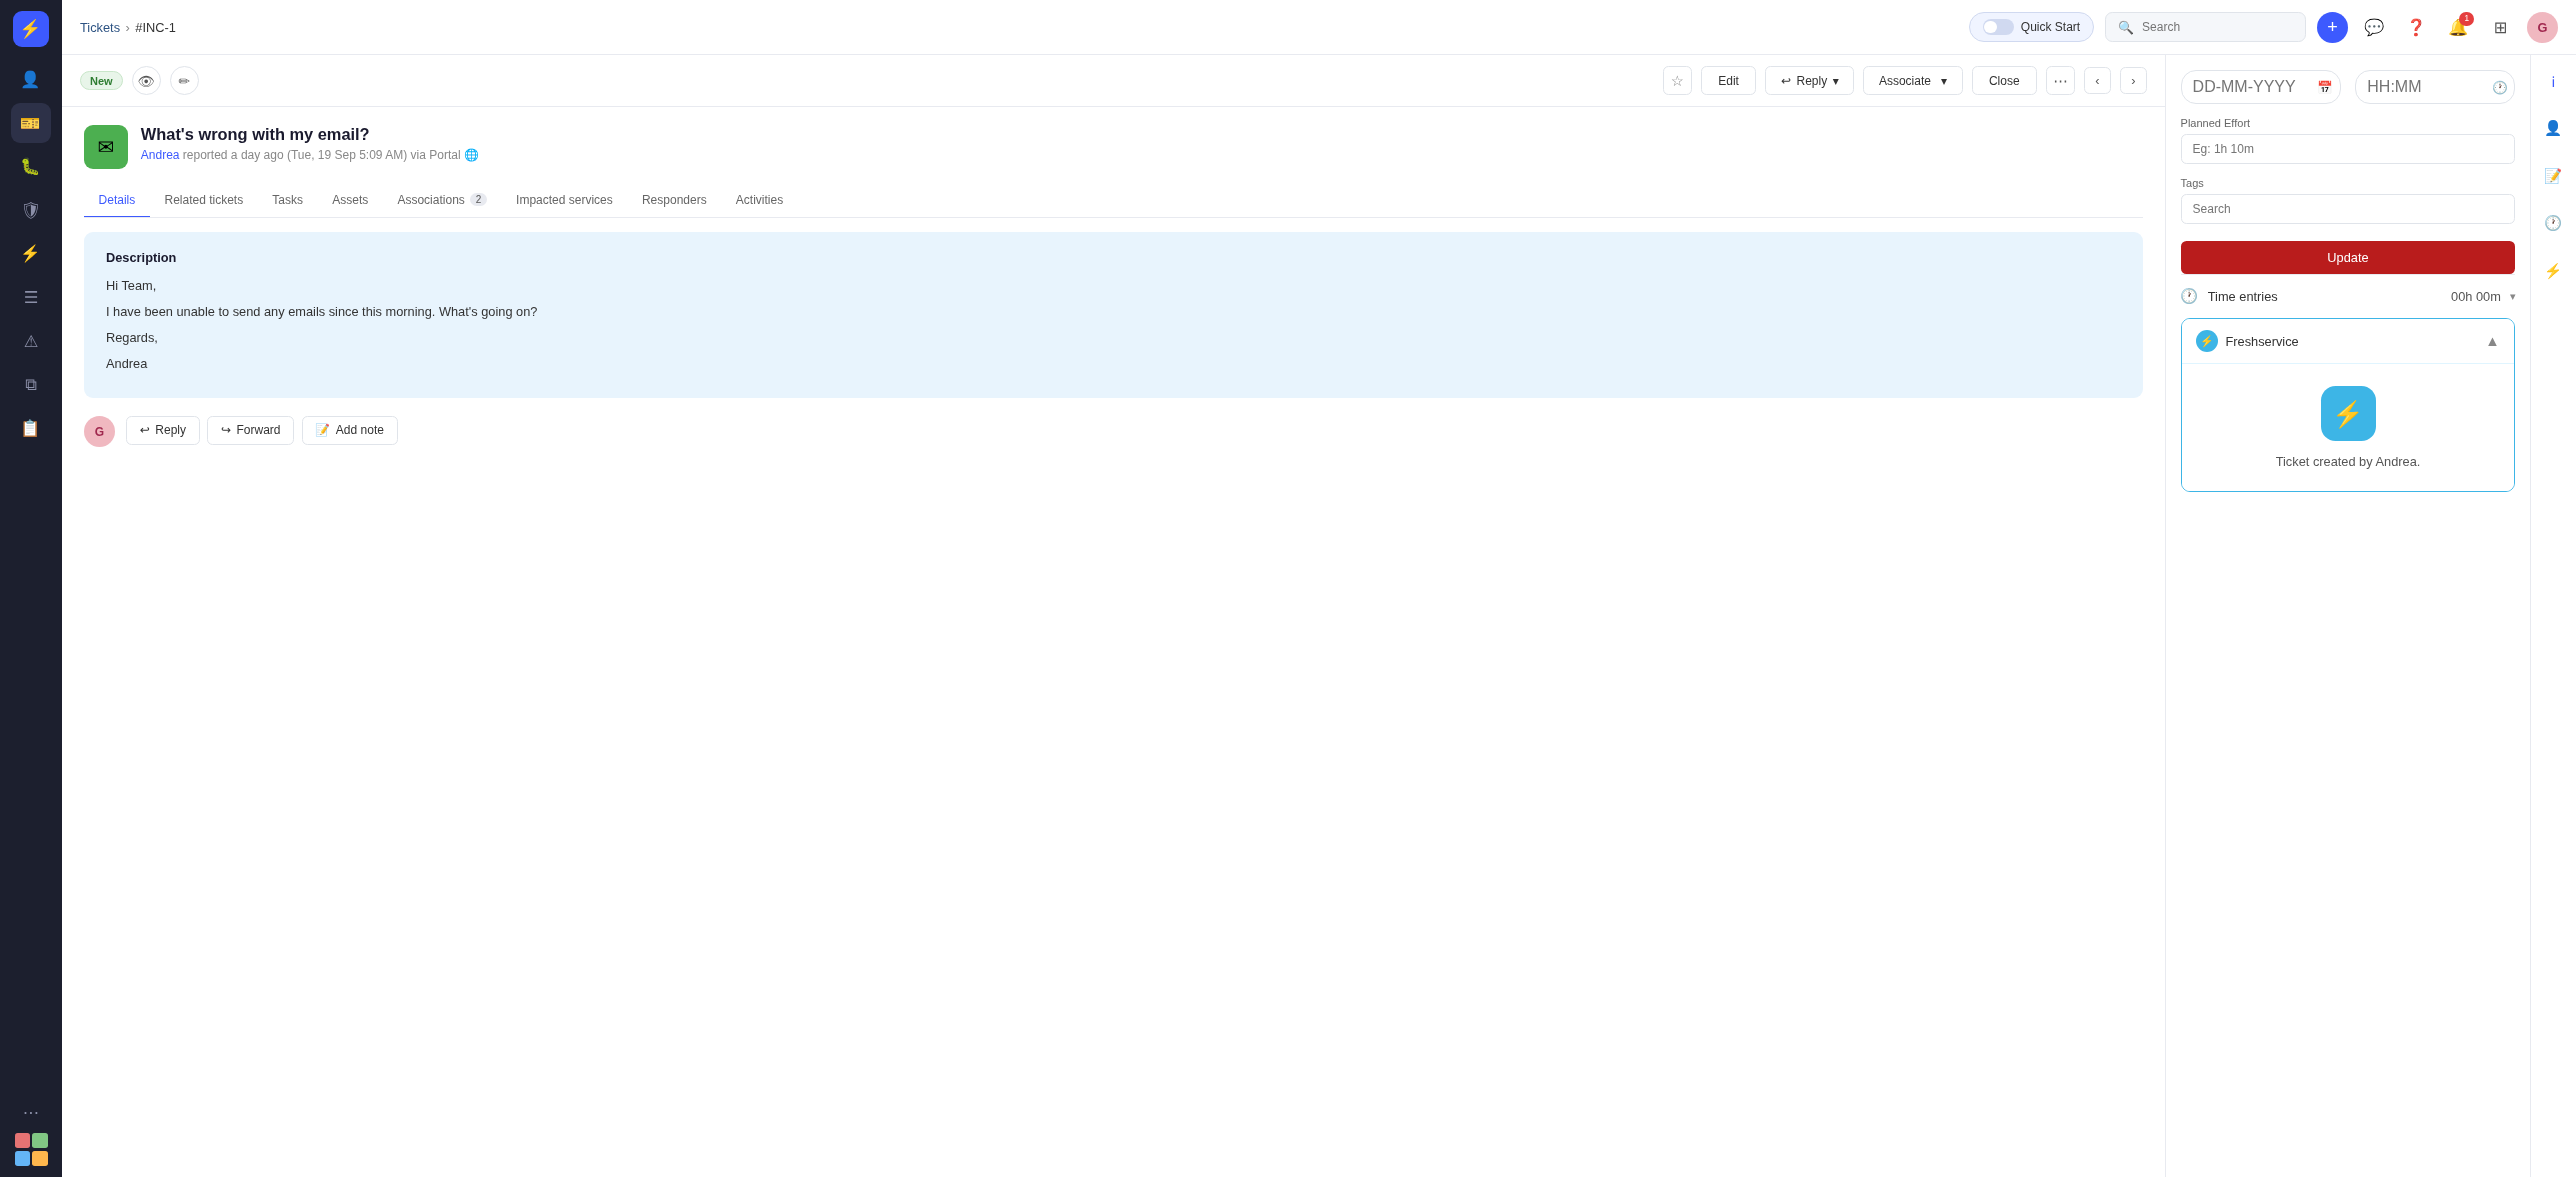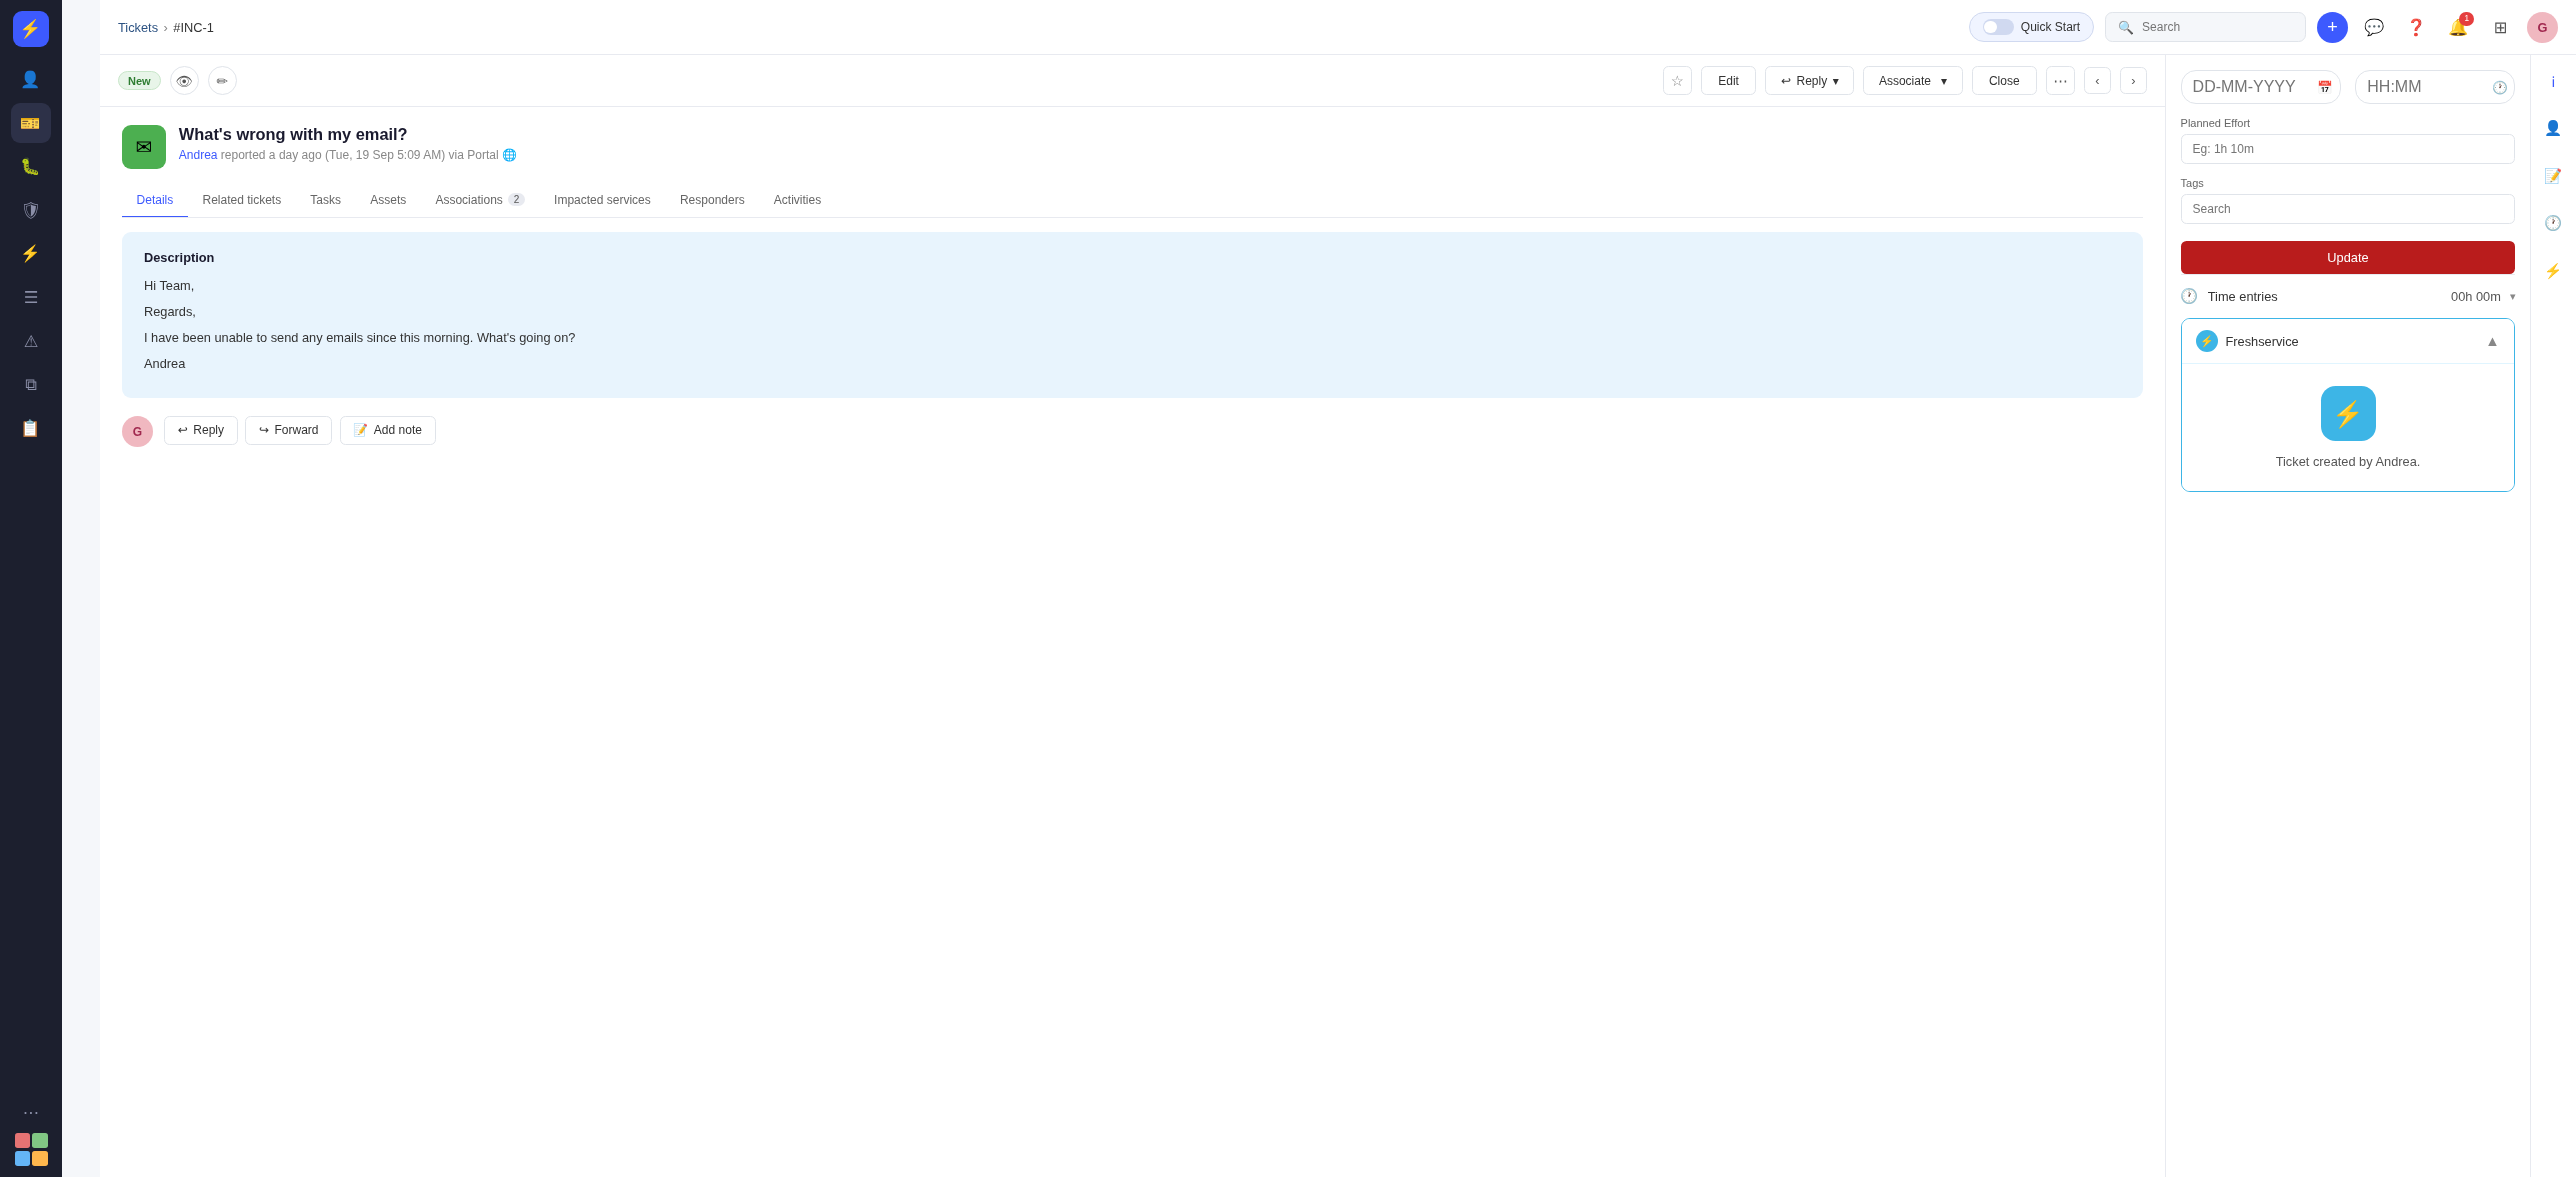--- a/index.html
+++ b/index.html
@@ -50,21 +50,20 @@
     .sidebar-grid-dot {
       border-radius: 2.7px;
     }
 
     
     .main-area {
       flex: 1;
       display: flex;
       flex-direction: column;
       overflow: hidden;
-      margin-left: 38px;
     }
 
     
     .topbar {
       background: #fff;
       border-bottom: 0.9px solid #e8eaf0;
       height: 55px;
       display: flex;
       align-items: center;
       padding: 0 18px;
@@ -638,22 +637,22 @@
             <span>Responders</span>
           </div>
           <div class="tab">
             <span>Activities</span>
           </div>
         </div>
 
         <div class="description-box">
           <h3>Description</h3>
           <p>Hi Team,</p>
+          <p>I have been unable to send any emails since this morning. What's going on?</p>
           <p>Regards,</p>
-          <p>I have been unable to send any emails since this morning. What's going on?</p>
           <p>Andrea</p>
         </div>
 
         <div>
           <div class="conv-row">
             <div class="conv-avatar">G</div>
             <div class="conv-actions">
               <button class="conv-btn">
                 <span>↩</span>
                 <span>Reply</span>

